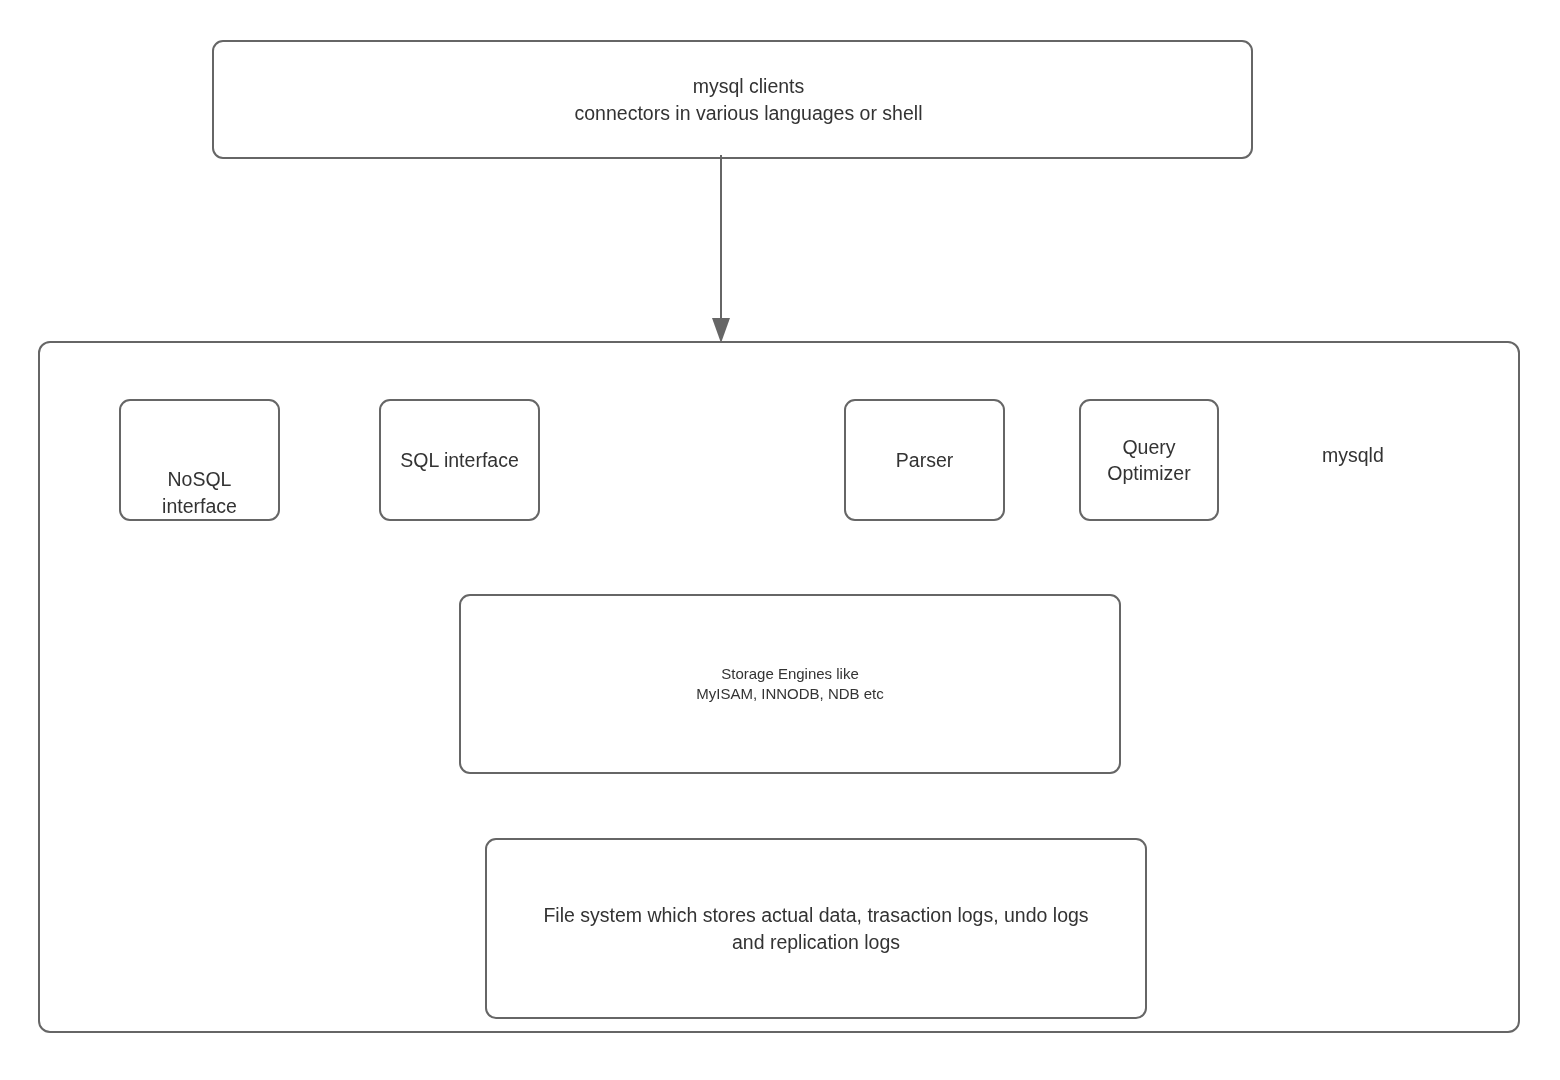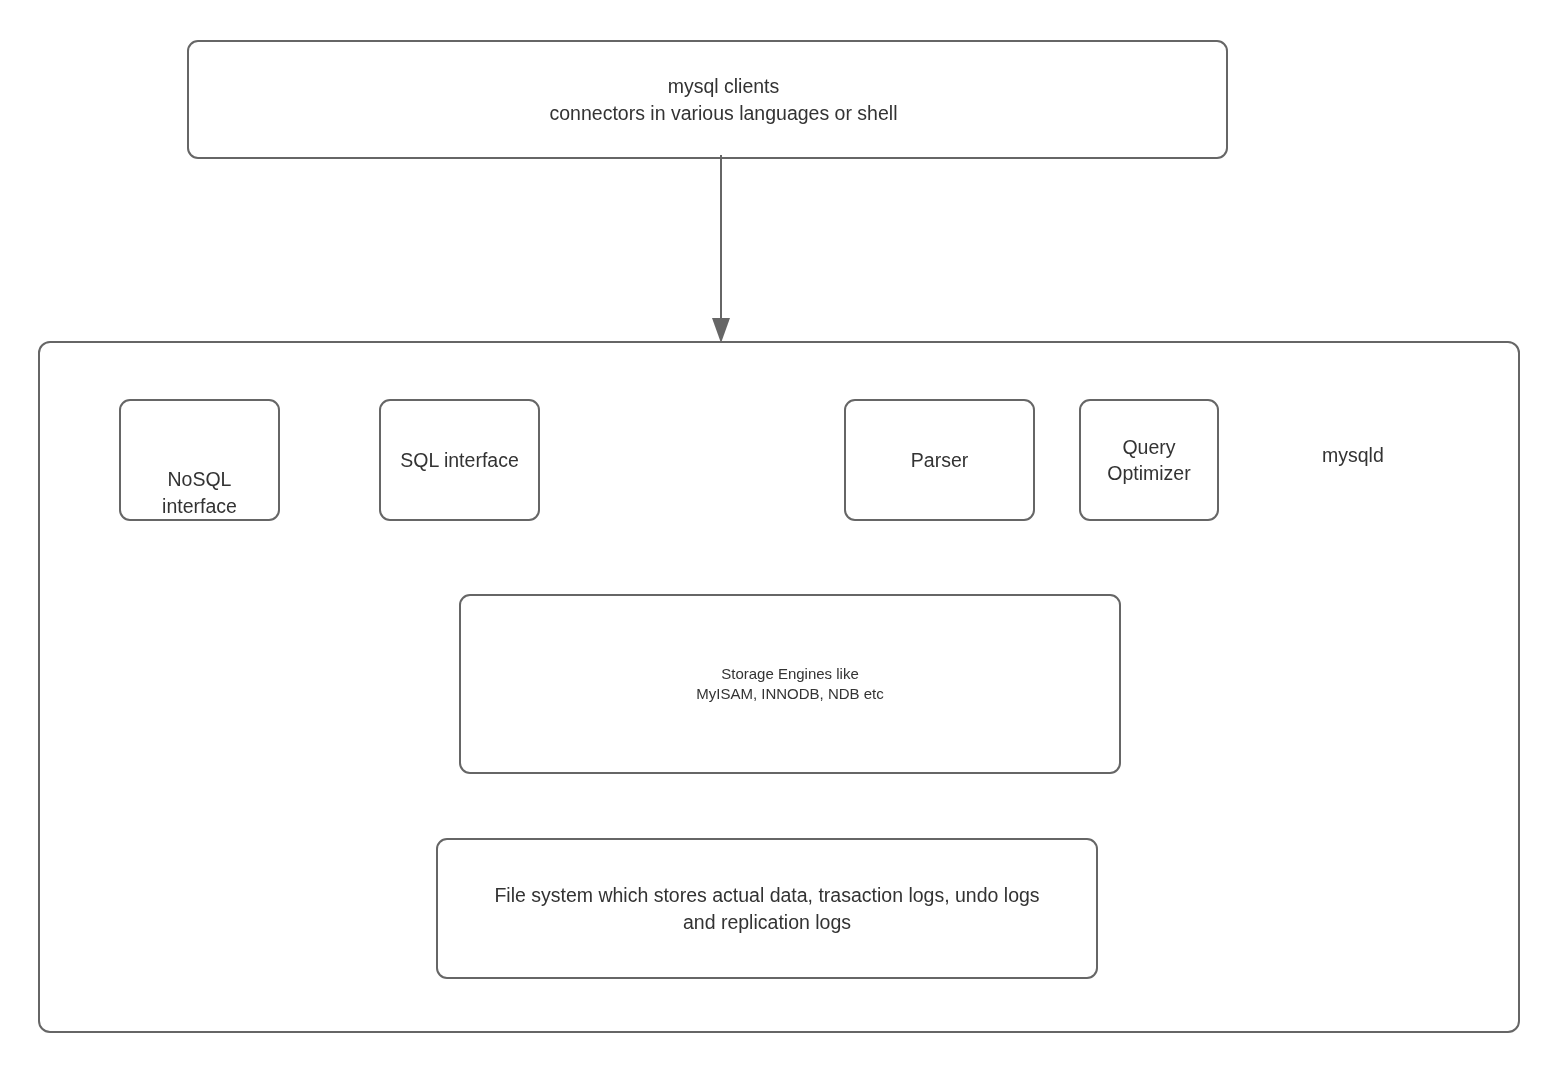--- a/index.html
+++ b/index.html
@@ -40,21 +40,21 @@
   }
 
   .node-text {
     display: block;
     white-space: pre-line;
     text-align: center;
   }
 
   
   #clients-box {
-    left: 187px;
+    left: 212px;
     top: 40px;
     width: 1041px;
     height: 119px;
     font-size: 19.5px;
     padding-left: 32px;
   }
 
   
   #mysqld-container {
     left: 38px;
@@ -77,38 +77,38 @@
 
   
   .component {
     top: 399px;
     height: 122px;
     font-size: 19.5px;
   }
   #comp-nosql      { left: 119px;  width: 161px; align-items: flex-end; }
   #comp-sql        { left: 379px;  width: 161px; }
   #comp-caches     { left: 609px;  width: 162px; }
-  #comp-parser     { left: 844px;  width: 191px; align-items: center; }
+  #comp-parser     { left: 844px;  width: 161px; align-items: center; }
   #comp-optimizer  { left: 1079px; width: 140px; }
 
   
   #storage-box {
     left: 459px;
     top: 594px;
     width: 662px;
     height: 180px;
     font-size: 15px;
   }
 
   
   #filesystem-box {
-    left: 436px;
+    left: 485px;
     top: 838px;
     width: 662px;
-    height: 141px;
+    height: 181px;
     font-size: 19.5px;
   }
 
   
   #arrow-clients-to-mysqld {
     position: absolute;
     left: 700px;
     top: 155px;
     width: 42px;
     height: 190px;

